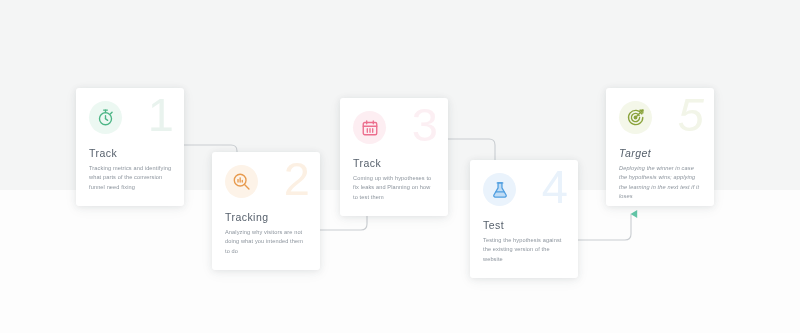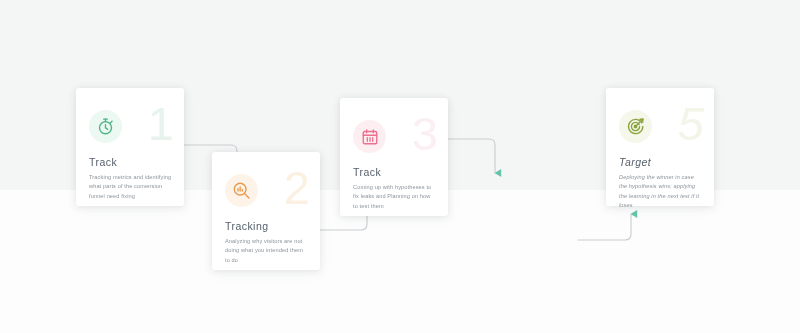--- a/index.html
+++ b/index.html
@@ -48,21 +48,21 @@
   }
   
   .card {
     position: absolute;
     width: 108px;
     height: 118px;
     background: #ffffff;
     border-radius: 3px;
     box-shadow: 0 1px 6px rgba(60,70,80,0.10), 0 3px 14px rgba(60,70,80,0.055);
     box-sizing: border-box;
-    padding: 22px 12px 10px 13px;
+    padding: 13px 12px 10px 13px;
   }
   .card-head {
     position: relative;
     height: 44px;
   }
   .icon-circle {
     position: absolute;
     left: 0;
     top: 0;
     width: 33px;
@@ -183,20 +183,34 @@
           <line x1="12" y1="13" x2="12" y2="17.6"></line>
           <line x1="15.6" y1="13" x2="15.6" y2="17.6"></line>
         </svg>
       </div>
       <div class="step-num" id="num-3" style="color: rgb(252, 239, 243);">3</div>
     </div>
     <div class="card-title">Track</div>
     <div class="card-desc">Coming up with hypotheses to fix leaks and Planning on how to test them</div>
   </div>
 
+  <div class="card" id="card-4">
+    <div class="card-head">
+      <div class="icon-circle" id="circle-4" style="background: rgb(234, 243, 252);">
+        <svg width="18" height="18" viewBox="0 0 24 24" stroke="#4f9ee0" stroke-width="1.7" stroke-linecap="round" stroke-linejoin="round">
+          <path d="M9.4 2.6 V9.2 L3.9 18.6 A1.9 1.9 0 0 0 5.6 21.4 H18.4 A1.9 1.9 0 0 0 20.1 18.6 L14.6 9.2 V2.6 Z" fill="#9dc8ee" fill-opacity="0.55"></path>
+          <line x1="8.3" y1="2.6" x2="15.7" y2="2.6" fill="none"></line>
+          <line x1="6.6" y1="14.4" x2="17.4" y2="14.4" fill="none"></line>
+        </svg>
+      </div>
+      <div class="step-num" id="num-4" style="color: rgb(233, 242, 251);">4</div>
+    </div>
+    <div class="card-title">Test</div>
+    <div class="card-desc">Testing the hypothesis against the existing version of the website</div>
+  </div>
 
   <div class="card" id="card-5">
     <div class="card-head">
       <div class="icon-circle" id="circle-5" style="background: rgb(244, 247, 233);">
         <svg width="19" height="19" viewBox="0 0 24 24" fill="none" stroke="#8aa33c" stroke-width="1.7" stroke-linecap="round" stroke-linejoin="round">
           <path d="M20 7.5 A9 9 0 1 0 21.2 12"></path>
           <path d="M16.6 9.6 A5.2 5.2 0 1 0 17.2 12"></path>
           <circle cx="12" cy="12" r="1.6"></circle>
           <line x1="12" y1="12" x2="21.4" y2="2.6"></line>
           <path d="M17.6 2.8 L21.4 2.6 L21.2 6.4"></path>

